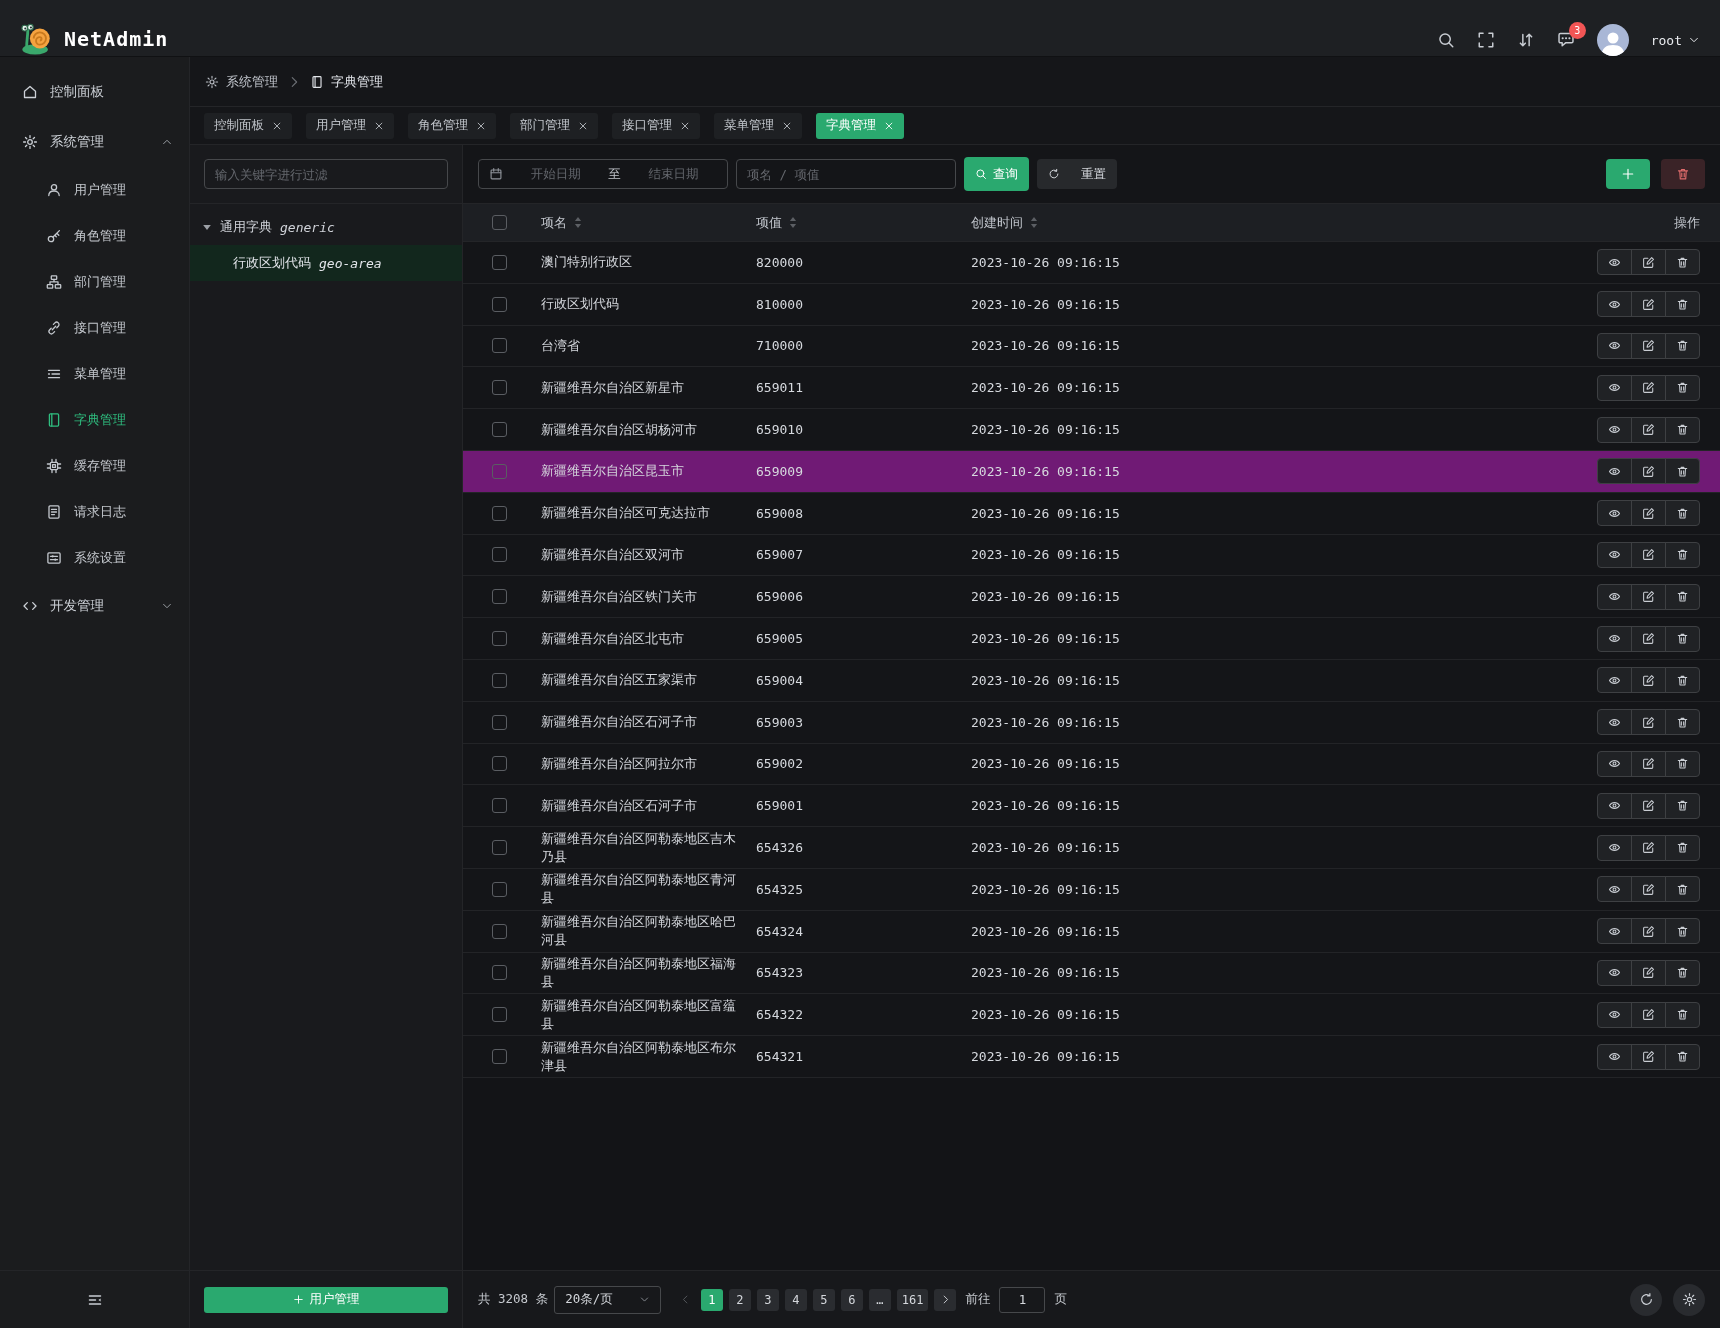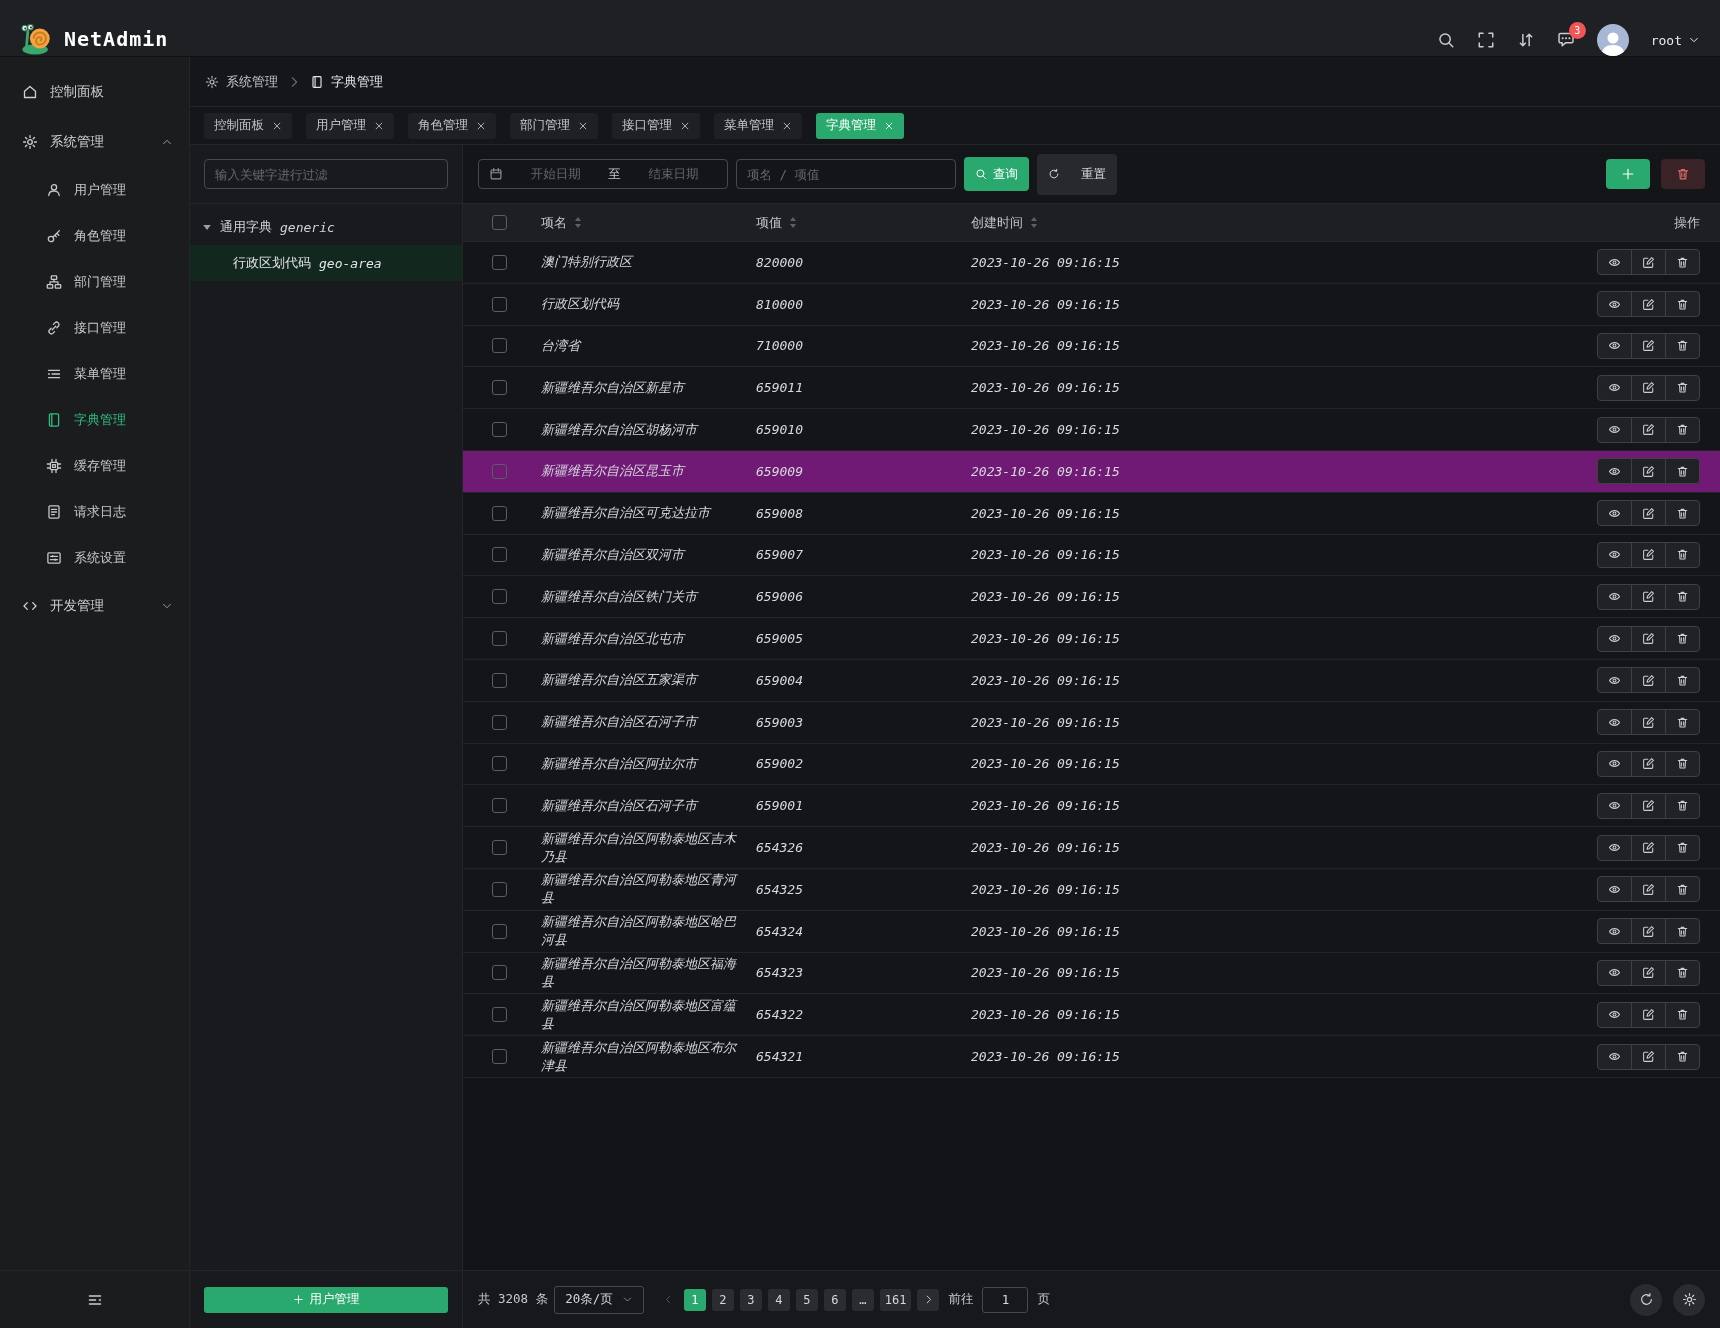--- a/index.html
+++ b/index.html
@@ -77,50 +77,50 @@
   
   .table-panel{flex:1;display:flex;flex-direction:column;min-width:0;background:var(--bg-page);}
   .toolbar{height:58px;flex:none;display:flex;align-items:center;gap:8px;padding:0 15px;}
   .date-range{width:250px;height:30px;flex:none;border:1px solid var(--border-input);border-radius:4px;display:flex;align-items:center;gap:9px;padding:0 10px;color:var(--ph);font-size:12.5px;cursor:pointer;}
   .date-range .icn{color:#8f939a;}
   .date-range .icn svg{width:14px;height:14px;}
   .date-range .sep{color:#c2c6cc;flex:none;}
   .date-range .dph{flex:1;text-align:center;}
   .kv-input{width:220px;flex:none;}
   .btn-query{height:34px;padding:0 11px;background:var(--green);color:#fff;}
-  .btn-reset{height:41px;padding:0 11px;background:#27292c;color:#d6d9de;gap:21px;}
+  .btn-reset{height:30px;padding:0 11px;background:#27292c;color:#d6d9de;gap:21px;}
   .btn-query svg,.btn-reset svg{width:12px;height:12px;}
   .spacer{flex:1;}
   .btn-add{width:44px;height:30px;background:var(--green);color:#fff;margin-right:3px;}
   .btn-add svg{width:14px;height:14px;}
   .btn-del{width:44px;height:30px;background:#3a2327;color:#e06c6c;cursor:not-allowed;}
   .btn-del svg{width:14px;height:14px;}
 
   .thead{height:39px;flex:none;display:flex;align-items:center;background:#1d1f23;border-top:1px solid var(--border);border-bottom:1px solid var(--border);color:#c3c7ce;}
   .col-check{width:60px;flex:none;display:flex;align-items:center;padding-left:29px;}
   .col-name{width:215px;flex:none;padding-left:18px;display:flex;align-items:center;gap:6px;}
   .col-value{width:215px;flex:none;padding-left:18px;display:flex;align-items:center;gap:6px;}
   .col-time{flex:1;min-width:0;padding-left:18px;display:flex;align-items:center;gap:6px;}
   .col-actions{width:320px;flex:none;display:flex;align-items:center;justify-content:flex-end;padding-right:20px;}
   .sort{color:#5c5f64;display:inline-flex;cursor:pointer;}
   .checkbox{width:15px;height:15px;border:1px solid #5a5d62;border-radius:3px;background:transparent;cursor:pointer;flex:none;}
-  .tbody{flex:none;font-style:italic;}
+  .tbody{flex:none;}
   .row{height:41.8px;display:flex;align-items:center;border-bottom:1px solid var(--border-row);color:var(--text);}
   .row.hover{background:#701a75;justify-content:center;}
   .actions{display:flex;}
   .act-btn{width:35px;height:26px;background:#202225;border:1px solid #3e4043;display:flex;align-items:center;justify-content:center;color:#c9cdd3;cursor:pointer;padding:0;}
   .act-btn + .act-btn{margin-left:-1px;}
   .act-btn:first-child{border-radius:4px 0 0 4px;}
   .act-btn:last-child{border-radius:0 4px 4px 0;}
   .act-btn svg{width:13px;height:13px;}
   .table-space{flex:1;background:#131417;}
 
   .table-footer{height:58px;flex:none;border-top:1px solid var(--border);display:flex;align-items:center;padding:0 15px;font-size:12.5px;color:#c6c9cf;background:#17181b;}
   .total{margin-right:6px;white-space:pre;}
-  .size-select{height:28px;border:1px solid var(--border-input);border-radius:3px;display:inline-flex;align-items:center;gap:9px;padding:0 10px;color:#d4d7dc;cursor:pointer;margin-right:12px;}
+  .size-select{height:28px;border:1px solid var(--border-input);border-radius:3px;display:inline-flex;align-items:center;gap:26px;padding:0 10px;color:#d4d7dc;cursor:pointer;margin-right:12px;}
   .size-select svg{width:11px;height:11px;color:#8f939a;}
   .pg-prev{color:#5a5d62;padding:0 7px;cursor:default;display:inline-flex;}
   .pg-prev svg,.pg-next svg{width:11px;height:11px;}
   .page{min-width:22px;height:22px;border:none;border-radius:3px;background:#2a2c30;color:#d4d7dc;font-family:inherit;font-size:12px;display:inline-flex;align-items:center;justify-content:center;padding:0 5px;margin:0 3px;cursor:pointer;}
   .page.active{background:var(--green);color:#fff;}
   .pg-next{min-width:22px;height:22px;border-radius:3px;background:#2a2c30;color:#d4d7dc;display:inline-flex;align-items:center;justify-content:center;margin:0 3px;cursor:pointer;}
   .goto{display:inline-flex;align-items:center;gap:9px;margin-left:6px;}
   .goto .text-input{width:46px;height:26px;text-align:center;border-radius:3px;padding:0 4px;}
   .fabs{margin-left:auto;display:flex;gap:11px;}
   .fab{width:32px;height:32px;border-radius:50%;background:#292b2f;border:none;color:#c9cdd3;display:flex;align-items:center;justify-content:center;cursor:pointer;}

